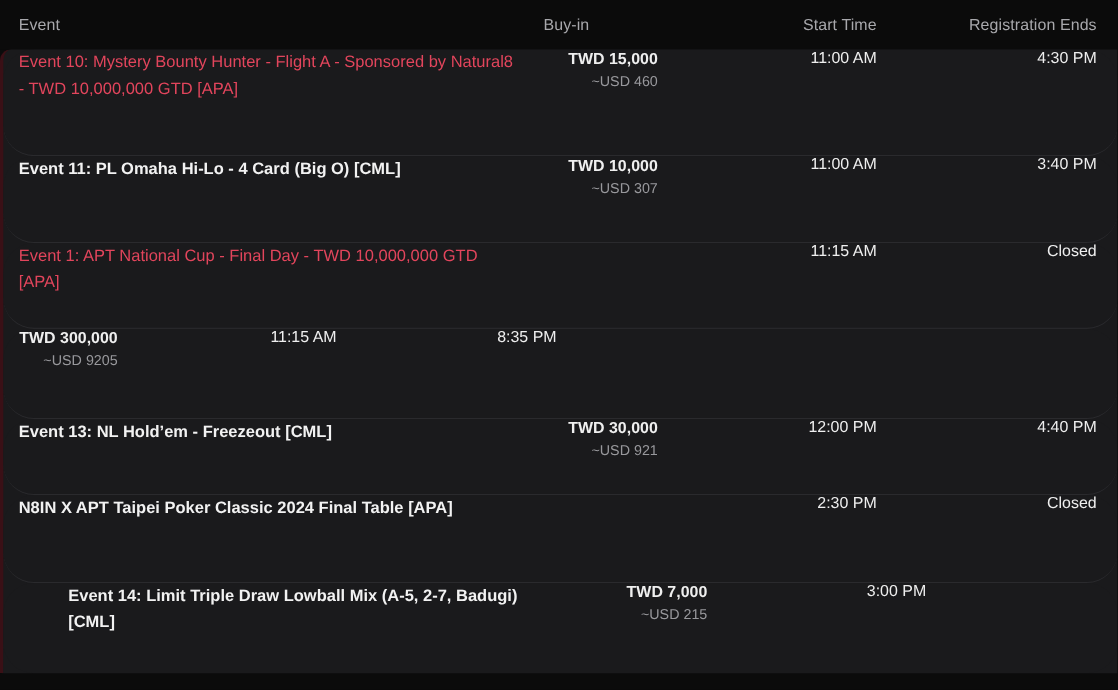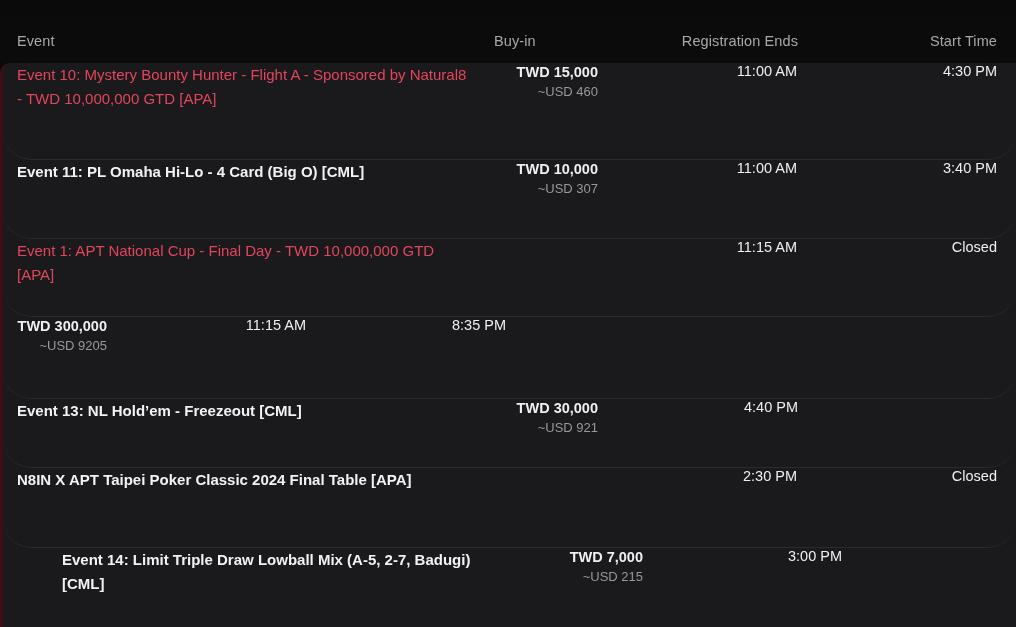--- a/index.html
+++ b/index.html
@@ -22,21 +22,20 @@
     background: #0b0b0b;
   }
 
   
   .table-header {
     position: relative;
     height: 45px;
     background: #0b0b0b;
     display: flex;
     align-items: center;
-    margin-top: 18px;
   }
   .th {
     font-size: 14.5px;
     color: #a8a8ac;
     font-weight: 400;
     letter-spacing: 0.1px;
     white-space: nowrap;
   }
   .th-event      { width: 494px; padding-left: 17px; box-sizing: border-box; text-align: left; }
   .th-buyin      { width: 104px; }
@@ -118,22 +117,22 @@
   }
 </style>
 </head>
 <body>
 
 <div id="schedule-root">
 
   <div class="table-header">
     <div class="th th-event">Event</div>
     <div class="th th-buyin">Buy-in</div>
+    <div class="th th-start">Start Time</div>
     <div class="th th-reg">Registration Ends</div>
-    <div class="th th-start">Start Time</div>
   </div>
 
   <div class="table-body" id="table-body">
       <div class="row highlight" style="height: 97px;">
         <div class="cell cell-event">Event 10: Mystery Bounty Hunter - Flight A - Sponsored by Natural8 - TWD 10,000,000 GTD [APA]</div>
         <div class="cell cell-buyin">
           <span class="buyin-main">TWD 15,000</span>
           <span class="buyin-sub">~USD 460</span>
         </div>
         <div class="cell cell-start">11:00 AM</div>
@@ -161,20 +160,21 @@
         </div>
         <div class="cell cell-start">11:15 AM</div>
         <div class="cell cell-reg">8:35 PM</div>
       </div>
       <div class="row" style="height: 69px;">
         <div class="cell cell-event">Event 13: NL Hold’em - Freezeout [CML]</div>
         <div class="cell cell-buyin">
           <span class="buyin-main">TWD 30,000</span>
           <span class="buyin-sub">~USD 921</span>
         </div>
+        <div class="cell cell-start">12:00 PM</div>
         <div class="cell cell-reg">4:40 PM</div>
       </div>
       <div class="row" style="height: 80px;">
         <div class="cell cell-event">N8IN X APT Taipei Poker Classic 2024 Final Table [APA]</div>
         <div class="cell cell-buyin"></div>
         <div class="cell cell-start">2:30 PM</div>
         <div class="cell cell-reg">Closed</div>
       </div>
       <div class="row" style="height: 82px; padding-left: 45px;">
         <div class="cell cell-event">Event 14: Limit Triple Draw Lowball Mix (A-5, 2-7, Badugi) [CML]</div>

